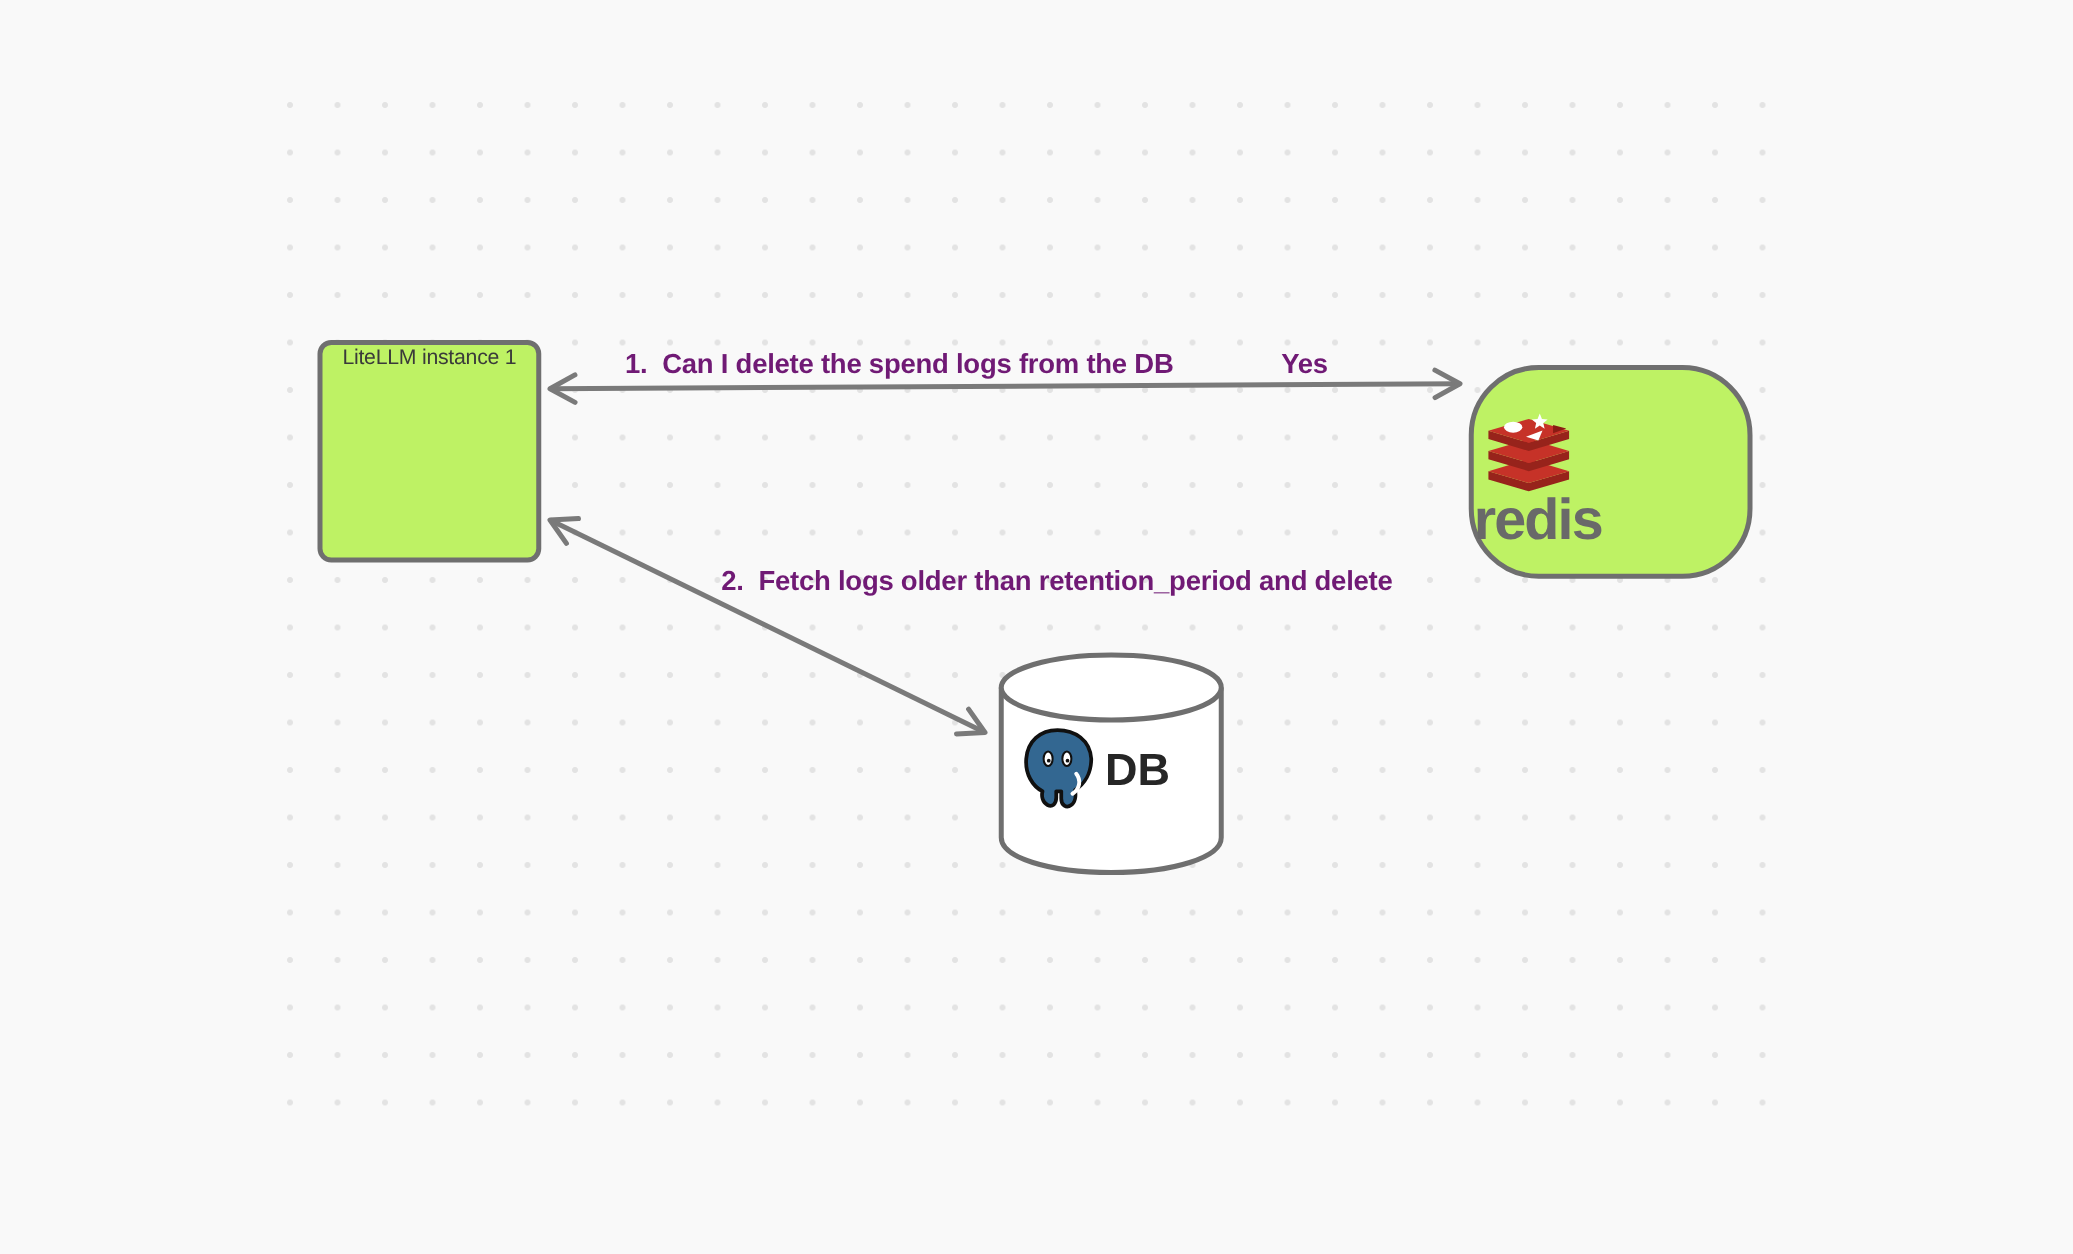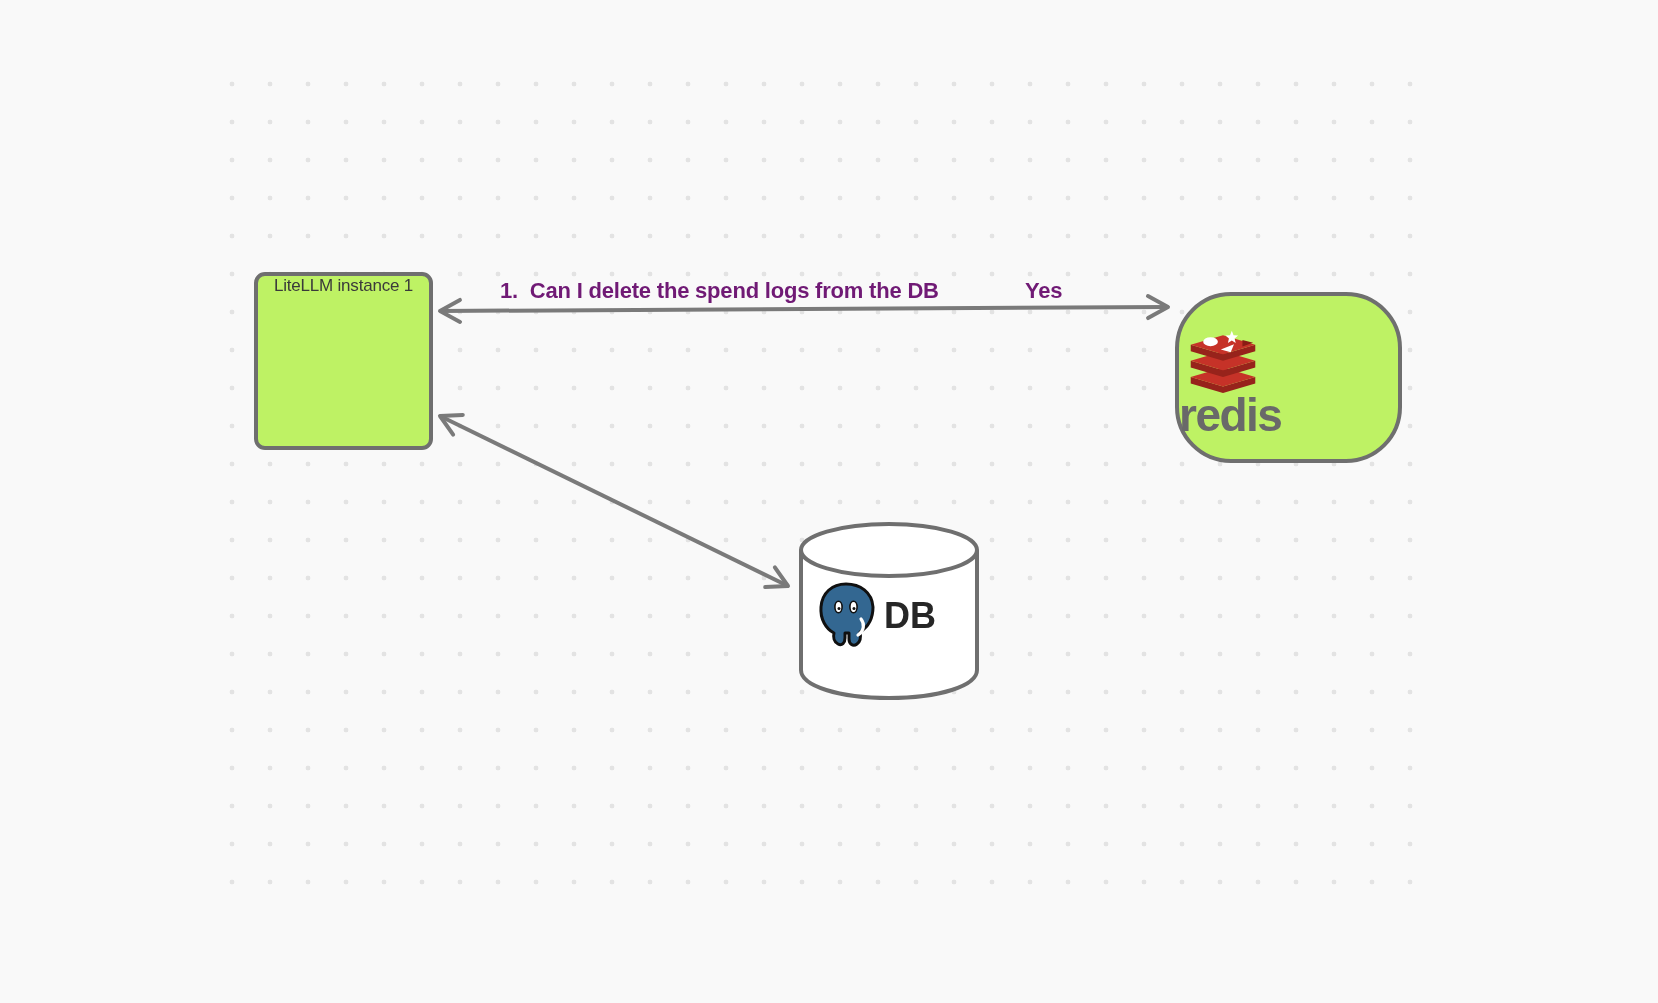--- a/index.html
+++ b/index.html
@@ -105,14 +105,15 @@
     <ellipse cx="41.5" cy="26" rx="3.6" ry="5.8" fill="#ffffff" stroke="#101010" stroke-width="1.6"></ellipse>
     <circle cx="27" cy="27.5" r="1.5" fill="#101010"></circle>
     <circle cx="42" cy="27.5" r="1.5" fill="#101010"></circle>
     <path d="M49,38 C53,43 52,50 46,54" fill="none" stroke="#ffffff" stroke-width="3.2" stroke-linecap="round"></path>
   </svg>
 
   <div class="db-label">DB</div>
 
   <div class="edge-label lbl1">1.  Can I delete the spend logs from the DB</div>
   <div class="edge-label lbl1-yes">Yes</div>
+  <div class="edge-label lbl2">2.  Fetch logs older than retention_period and delete</div>
 
 </div>
 
 </body></html>

